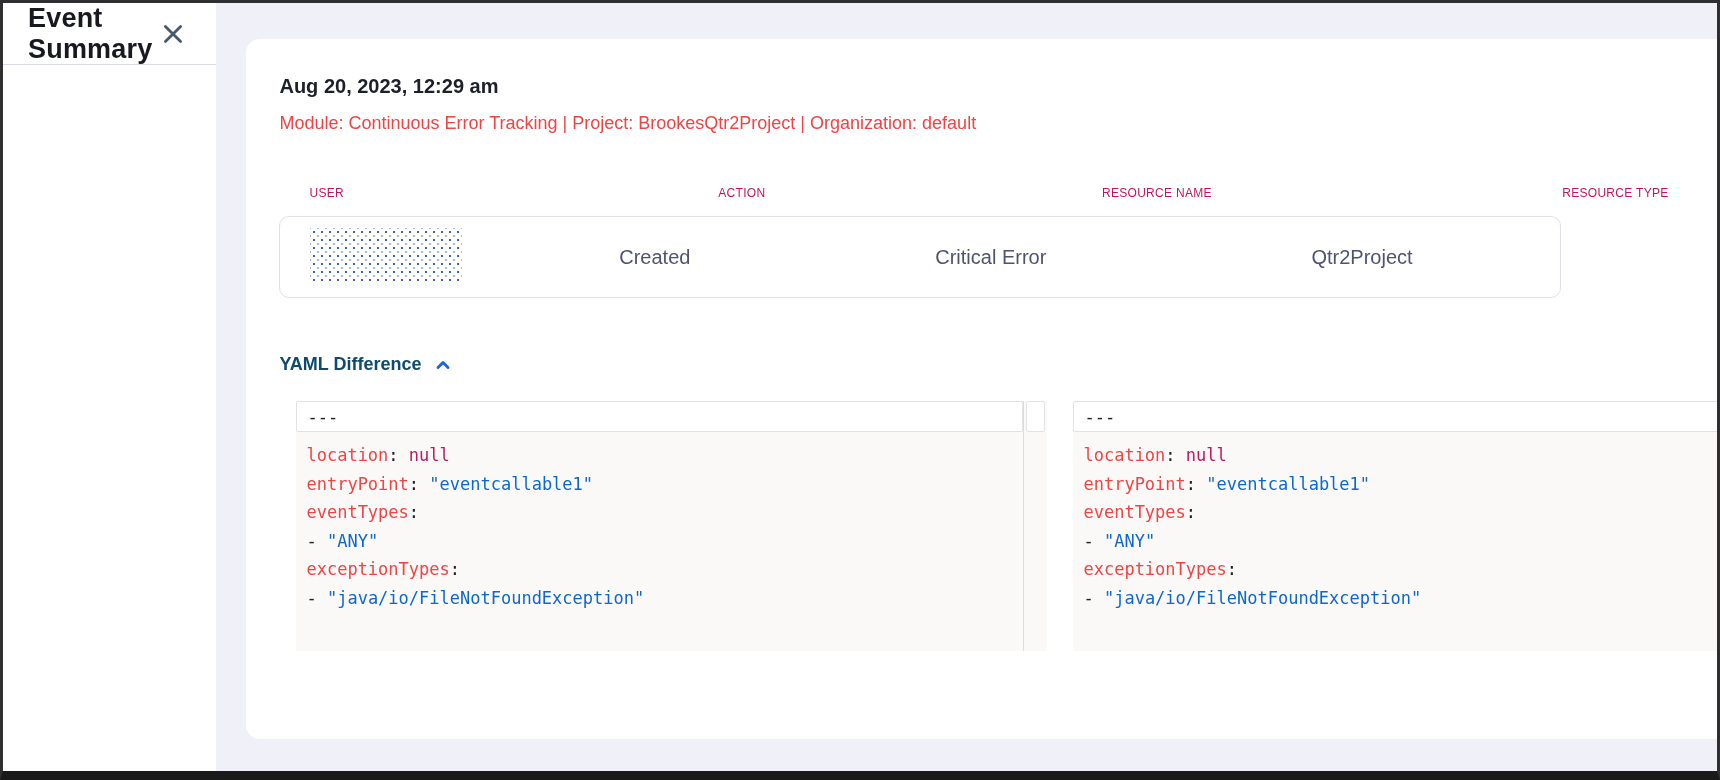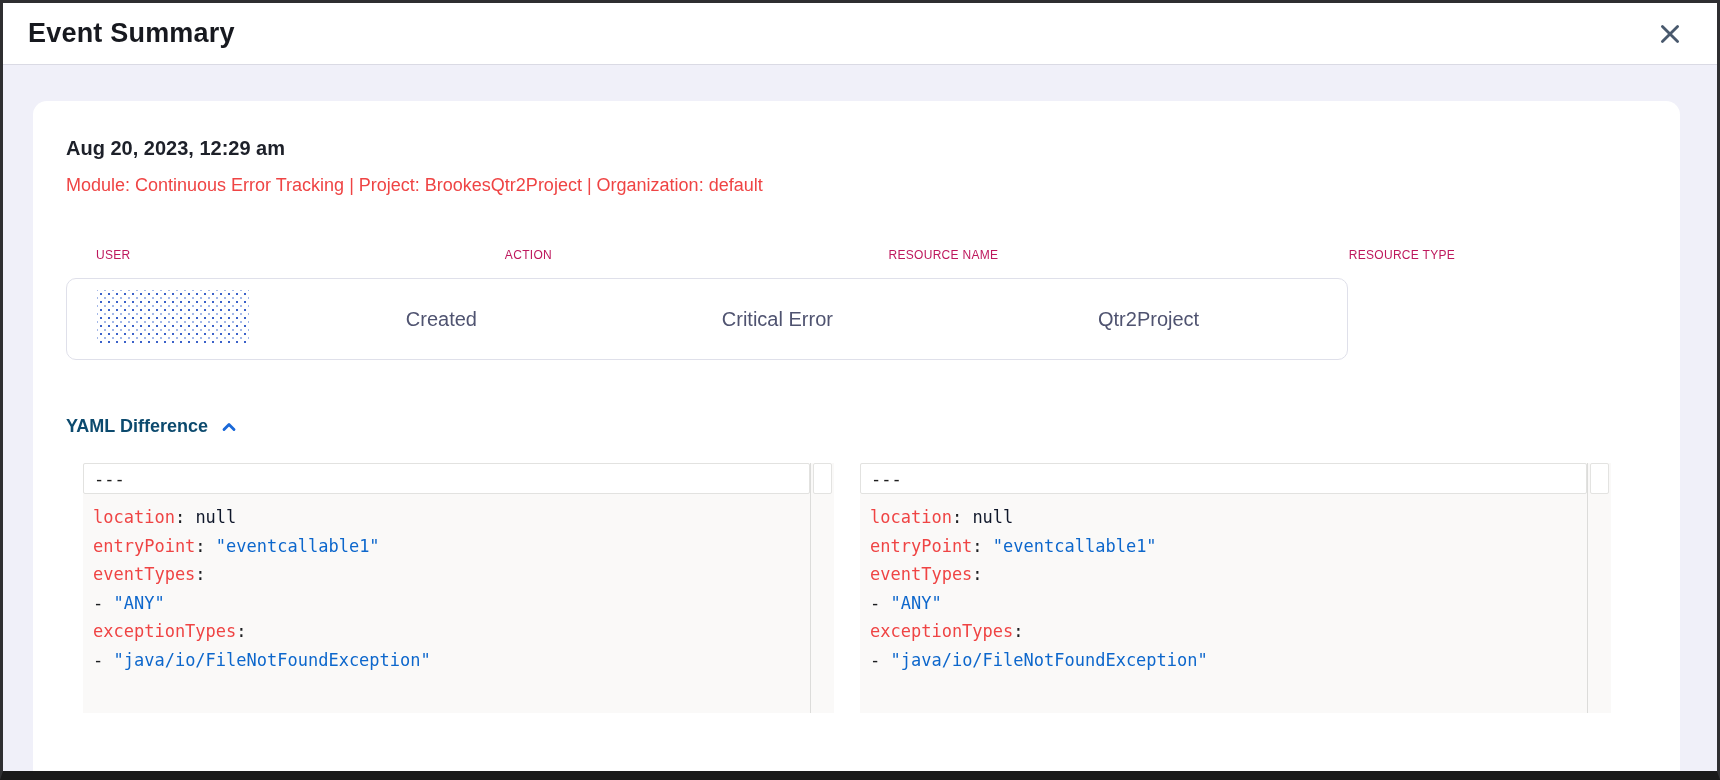--- a/index.html
+++ b/index.html
@@ -5,21 +5,21 @@
   * { box-sizing: border-box; margin: 0; padding: 0; }
   html,body { width: 1720px; height: 780px; background: #e9e9ef; }
   body { font-family: "Liberation Sans", sans-serif; }
 
   .frame {
     width: 1720px; height: 780px;
     background: #fff;
     border: 3px solid #2f2f31;
     border-bottom: 9px solid #1a1a1a;
     overflow: hidden;
-    display: flex; flex-direction: column;
+    display: flex; 
   }
 
   
   .dlg-header {
     height: 62px; flex: 0 0 62px;
     background: #ffffff;
     border-bottom: 1px solid #dadae4;
     display: flex; align-items: center;
     padding: 0 30px 0 25px;
   }
@@ -126,21 +126,21 @@
     position: absolute; top: 0; right: 2px;
     width: 19px; height: 31px;
     background: #ffffff;
     border: 1px solid #e3e3e1;
     border-radius: 2px;
   }
   .code-lines { padding: 9px 0 0 10px; }
   .code-line { height: 28.5px; line-height: 28.5px; white-space: pre; }
   .tok-key    { color: #ef4444; }
   .tok-punct  { color: #1d1f22; }
-  .tok-null   { color: #0f172a; }
+  .tok-null   { color: #be185d; }
   .tok-string { color: #0d67cc; }
 </style>
 </head>
 <body>
 
 <div class="frame">
 
   <div class="dlg-header">
     <div class="dlg-title">Event Summary</div>
     <button class="close-btn">

